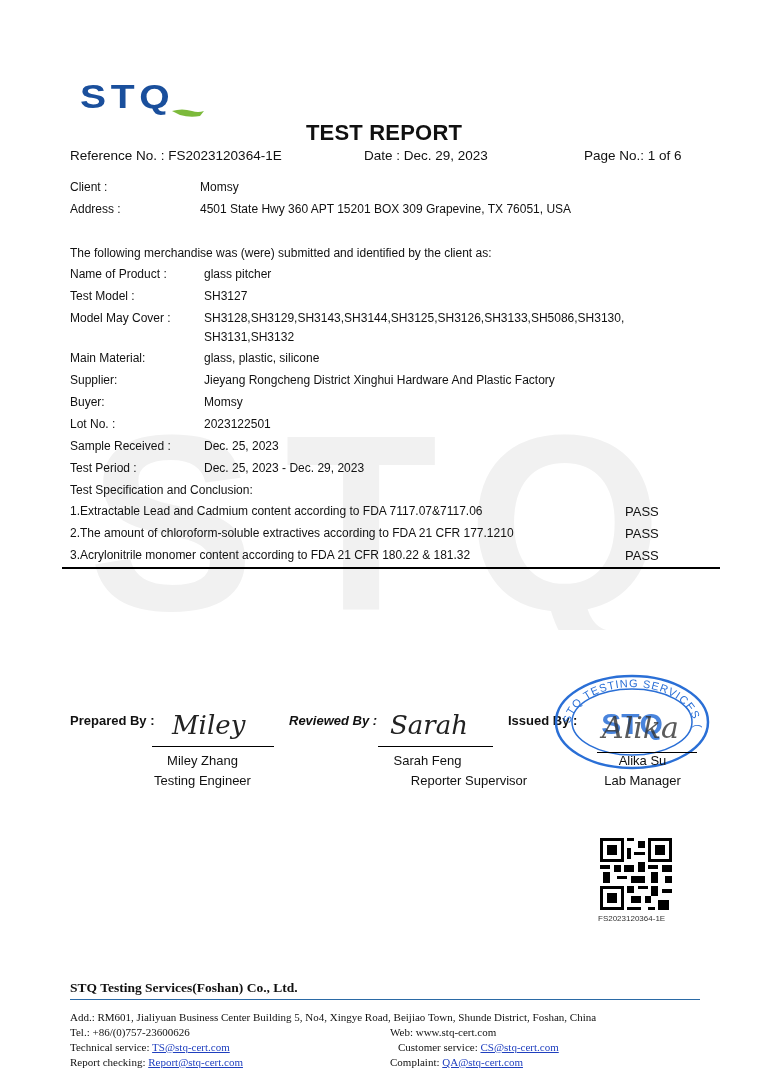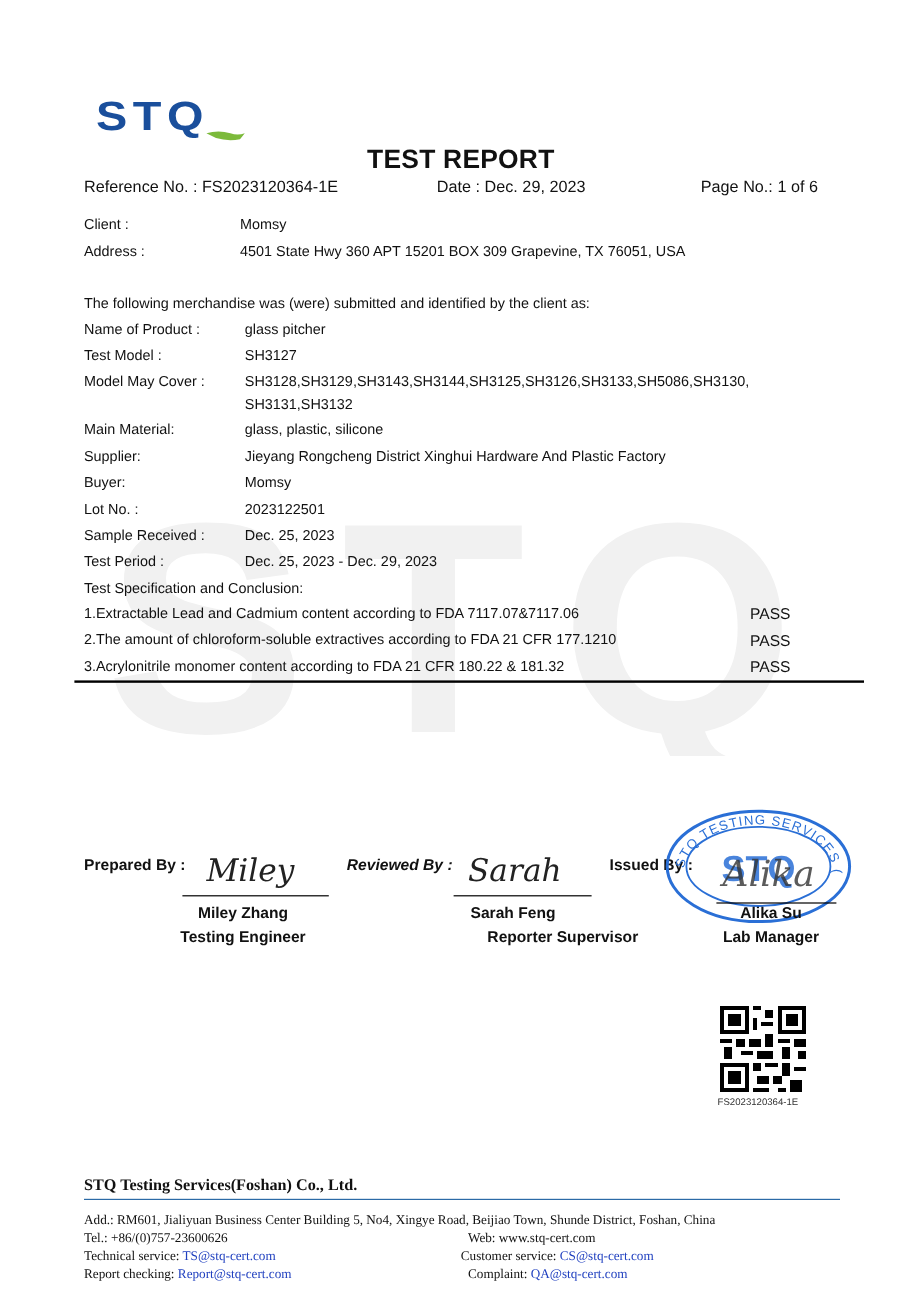--- a/index.html
+++ b/index.html
@@ -10,25 +10,25 @@
   .logo { left: 80px; top: 78px; width: 130px; height: 40px; }
   .title { left: 0; width: 768px; top: 120px; text-align: center; font-weight: bold; font-size: 22px; letter-spacing: 0.2px; }
   .meta { top: 148px; font-size: 13.5px; }
   .row { position: absolute; left: 70px; font-size: 12px; white-space: nowrap; z-index: 1; }
   .row .lbl { position: absolute; left: 0; }
   .row .val { position: absolute; left: 134px; }
   .pass { position: absolute; left: 625px; font-size: 13px; z-index: 1; }
   .rule { position: absolute; left: 62px; width: 658px; top: 567px; height: 2px; background: #000; z-index: 1; }
   .sig-label { font-weight: bold; font-size: 13px; }
   .sig-line { height: 1px; background: #000; }
-  .sig-name { font-weight: bold; font-size: 13px; text-align: center; }
+  .sig-name { font-weight: normal; font-size: 13px; text-align: center; }
   .footer-company { left: 70px; top: 980px; font-family: "Liberation Serif", serif; font-size: 13.5px; font-weight: bold; }
   .footer-rule { left: 70px; top: 999px; width: 630px; height: 1px; background: #2b6aa6; }
   .foot { font-family: "Liberation Serif", serif; font-size: 11px; position: absolute; white-space: nowrap; }
-  .foot a { color: #1f3fbf; }
+  .foot a { color: #1f3fbf; text-decoration: underline; }
   .qr { left: 600px; top: 838px; width: 72px; height: 72px; }
   .qr-caption { left: 598px; top: 914px; font-size: 8px; color: #333; }
 </style>
 </head>
 <body>
 
 <svg class="watermark" viewBox="0 0 700 200">
   <text x="350" y="180" text-anchor="middle" font-family="Liberation Sans, sans-serif" font-weight="bold" font-size="250" fill="#f1f1f1" letter-spacing="30">STQ</text>
 </svg>
 
@@ -186,21 +186,21 @@
 <div class="abs qr-caption">FS2023120364-1E</div>
 
 <div class="abs footer-company">STQ Testing Services(Foshan) Co., Ltd.</div>
 <div class="abs footer-rule"></div>
 <div class="foot" style="left:70px; top:1011px;">Add.: RM601, Jialiyuan Business Center Building 5, No4, Xingye Road, Beijiao Town, Shunde District, Foshan, China</div>
 <div class="foot" style="left:70px; top:1026px;">Tel.: +86/(0)757-23600626</div>
 <div class="foot" style="left:390px; top:1026px;">Web: www.stq-cert.com</div>
 <div class="foot" style="left:70px; top:1041px;">
   <span>Technical service: </span><a>TS@stq-cert.com</a>
 </div>
-<div class="foot" style="left:384px; top:1041px;">
+<div class="foot" style="left:398px; top:1041px;">
   <span>Customer service: </span><a>CS@stq-cert.com</a>
 </div>
 <div class="foot" style="left:70px; top:1056px;">
   <span>Report checking: </span><a>Report@stq-cert.com</a>
 </div>
 <div class="foot" style="left:390px; top:1056px;">
   <span>Complaint: </span><a>QA@stq-cert.com</a>
 </div>
 
 </body></html>

